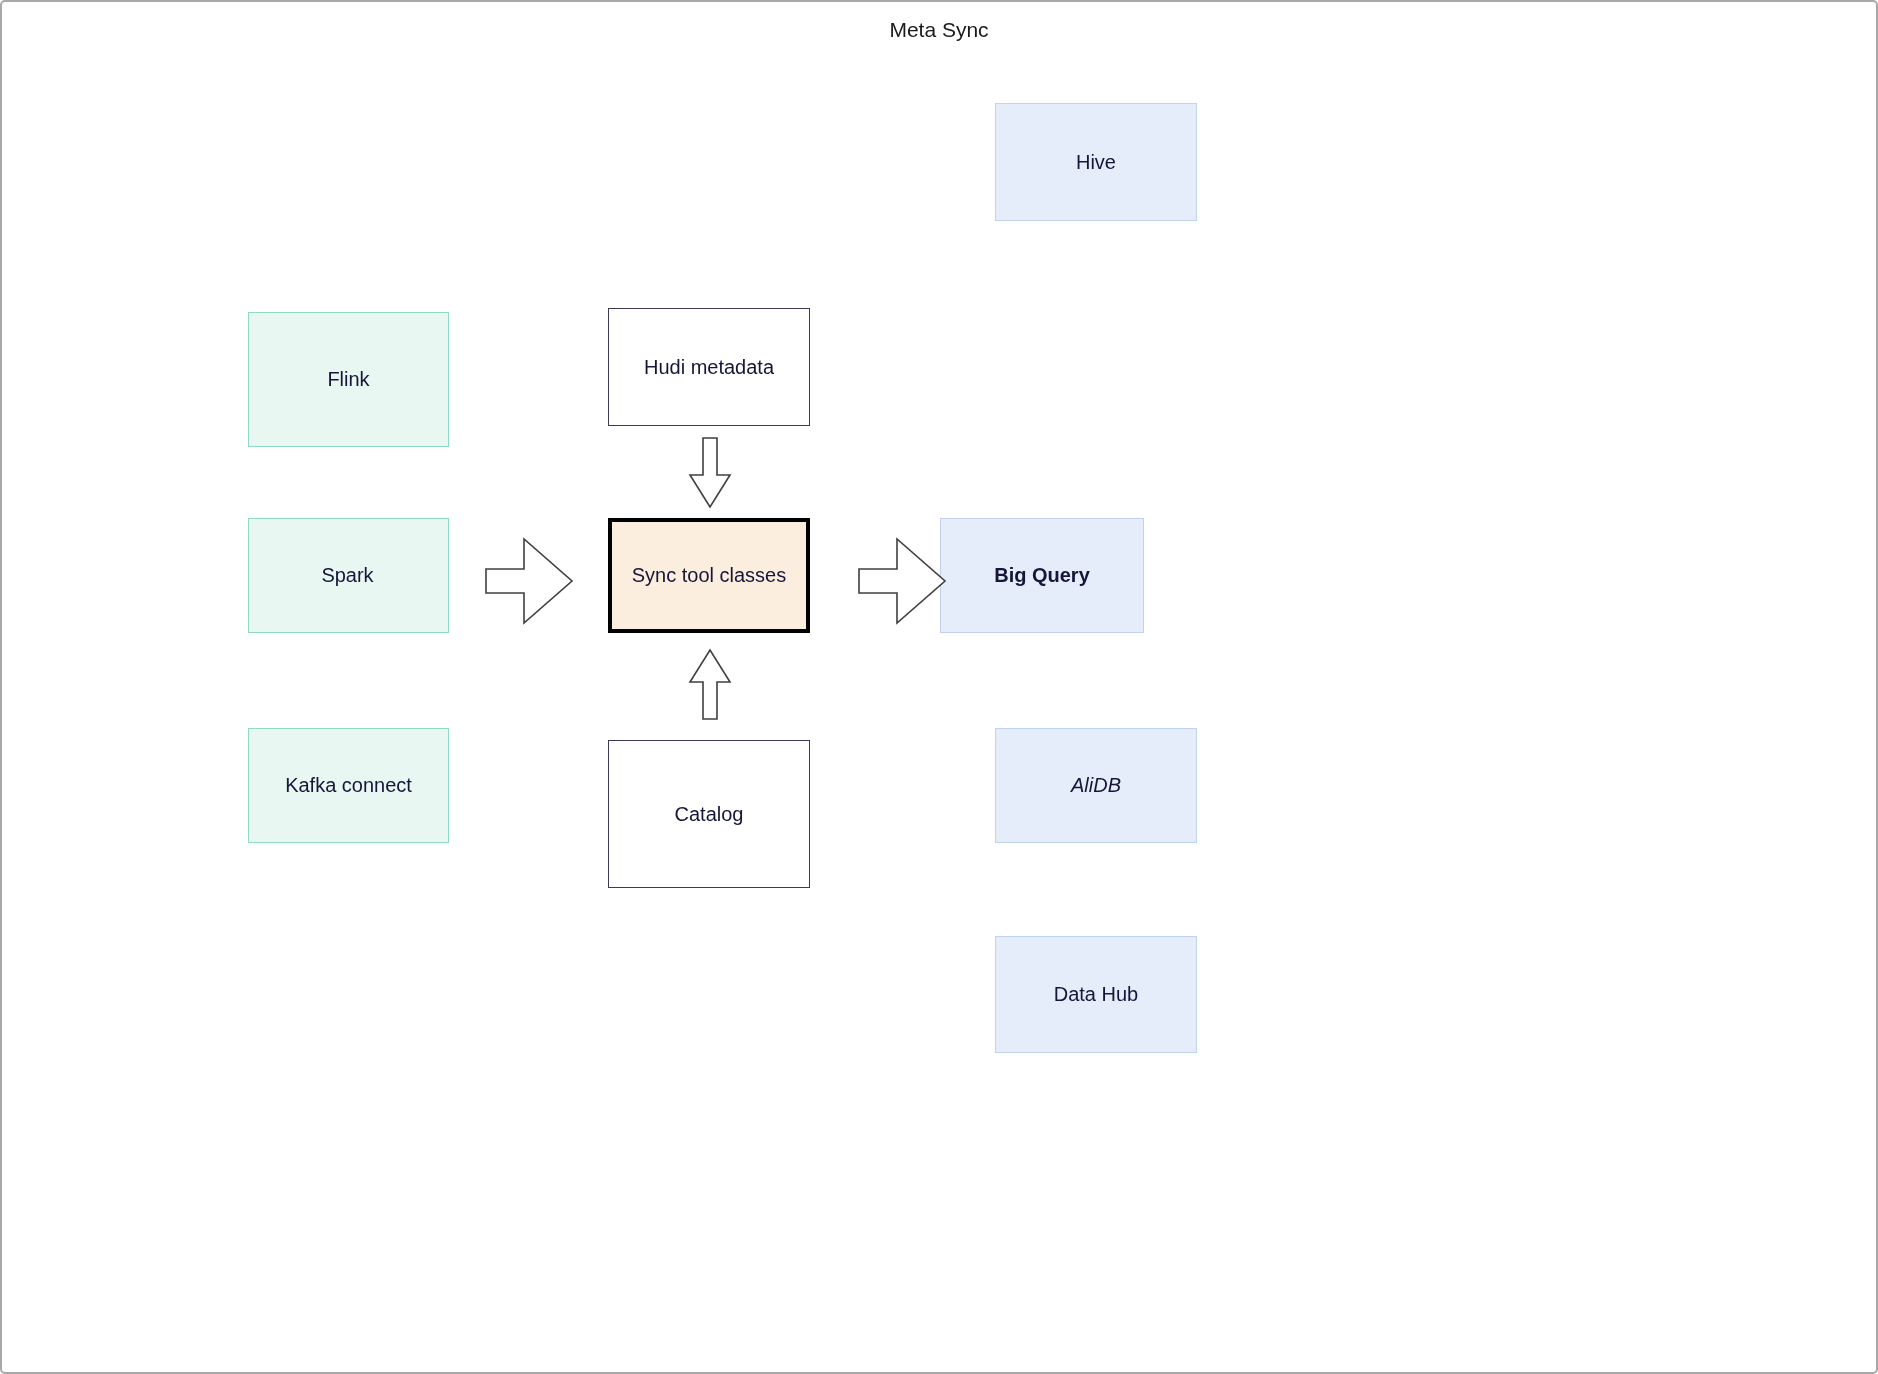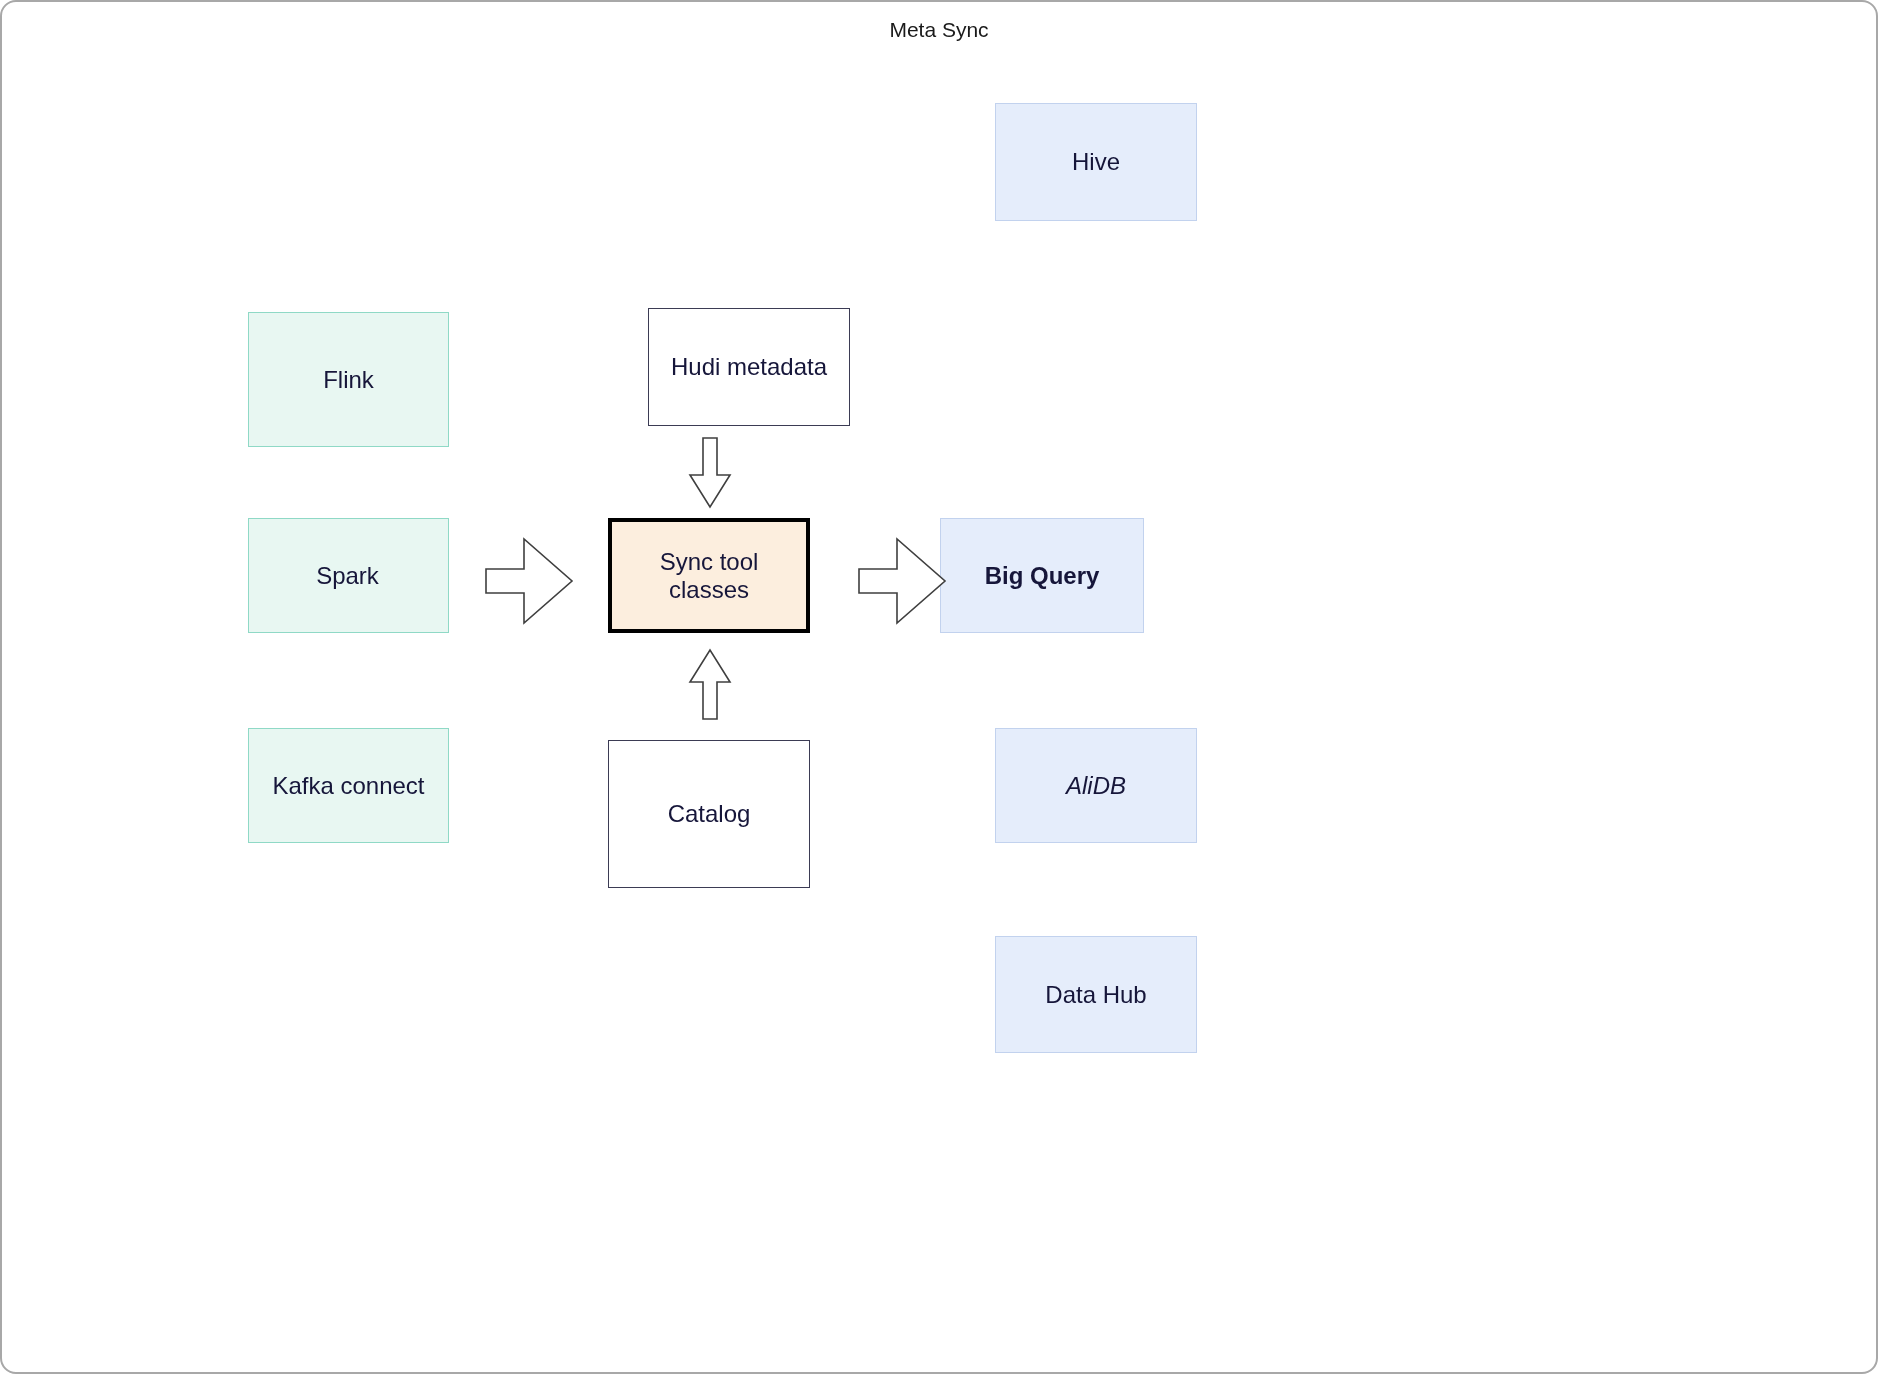--- a/index.html
+++ b/index.html
@@ -7,40 +7,40 @@
     padding: 0;
     background: #ffffff;
     font-family: "Liberation Sans", sans-serif;
   }
   .canvas {
     position: relative;
     width: 1878px;
     height: 1374px;
     box-sizing: border-box;
     border: 2px solid #a8a8a8;
-    border-radius: 16px;
+    border-radius: 5px;
     background: #ffffff;
     overflow: hidden;
   }
   .diagram-title {
     position: absolute;
     top: 16px;
     left: 0;
     width: 100%;
     text-align: center;
     font-size: 21px;
     color: #1a1a1a;
   }
   .node {
     position: absolute;
     display: flex;
     align-items: center;
     justify-content: center;
     box-sizing: border-box;
-    font-size: 24px;
+    font-size: 20px;
     color: #16163a;
     text-align: center;
     padding: 4px 10px;
   }
   .node.source {
     background: #e8f7f2;
     border: 1px solid #8fd9c6;
   }
   .node.target {
     background: #e5edfb;
@@ -73,21 +73,21 @@
 <div class="canvas">
 
   <div class="diagram-title">Meta Sync</div>
 
   <div class="node source" style="left:246px; top:310px; width:201px; height:135px;">Flink</div>
 
   <div class="node source" style="left:246px; top:516px; width:201px; height:115px;padding-left:8px;">Spark</div>
 
   <div class="node source" style="left:246px; top:726px; width:201px; height:115px;">Kafka connect</div>
 
-  <div class="node plain" style="left:606px; top:306px; width:202px; height:118px;margin-left:40px;">Hudi metadata</div>
+  <div class="node plain" style="left:606px; top:306px; width:202px; height:118px;">Hudi metadata</div>
 
   <div class="node sync" style="left:606px; top:516px; width:202px; height:115px;">Sync tool classes</div>
 
   <div class="node plain" style="left:606px; top:738px; width:202px; height:148px;">Catalog</div>
 
   <div class="node target" style="left:993px; top:101px; width:202px; height:118px;">Hive</div>
 
 
   <div class="node target" style="left:938px; top:516px; width:204px; height:115px;font-weight:bold;">Big Query</div>
 

